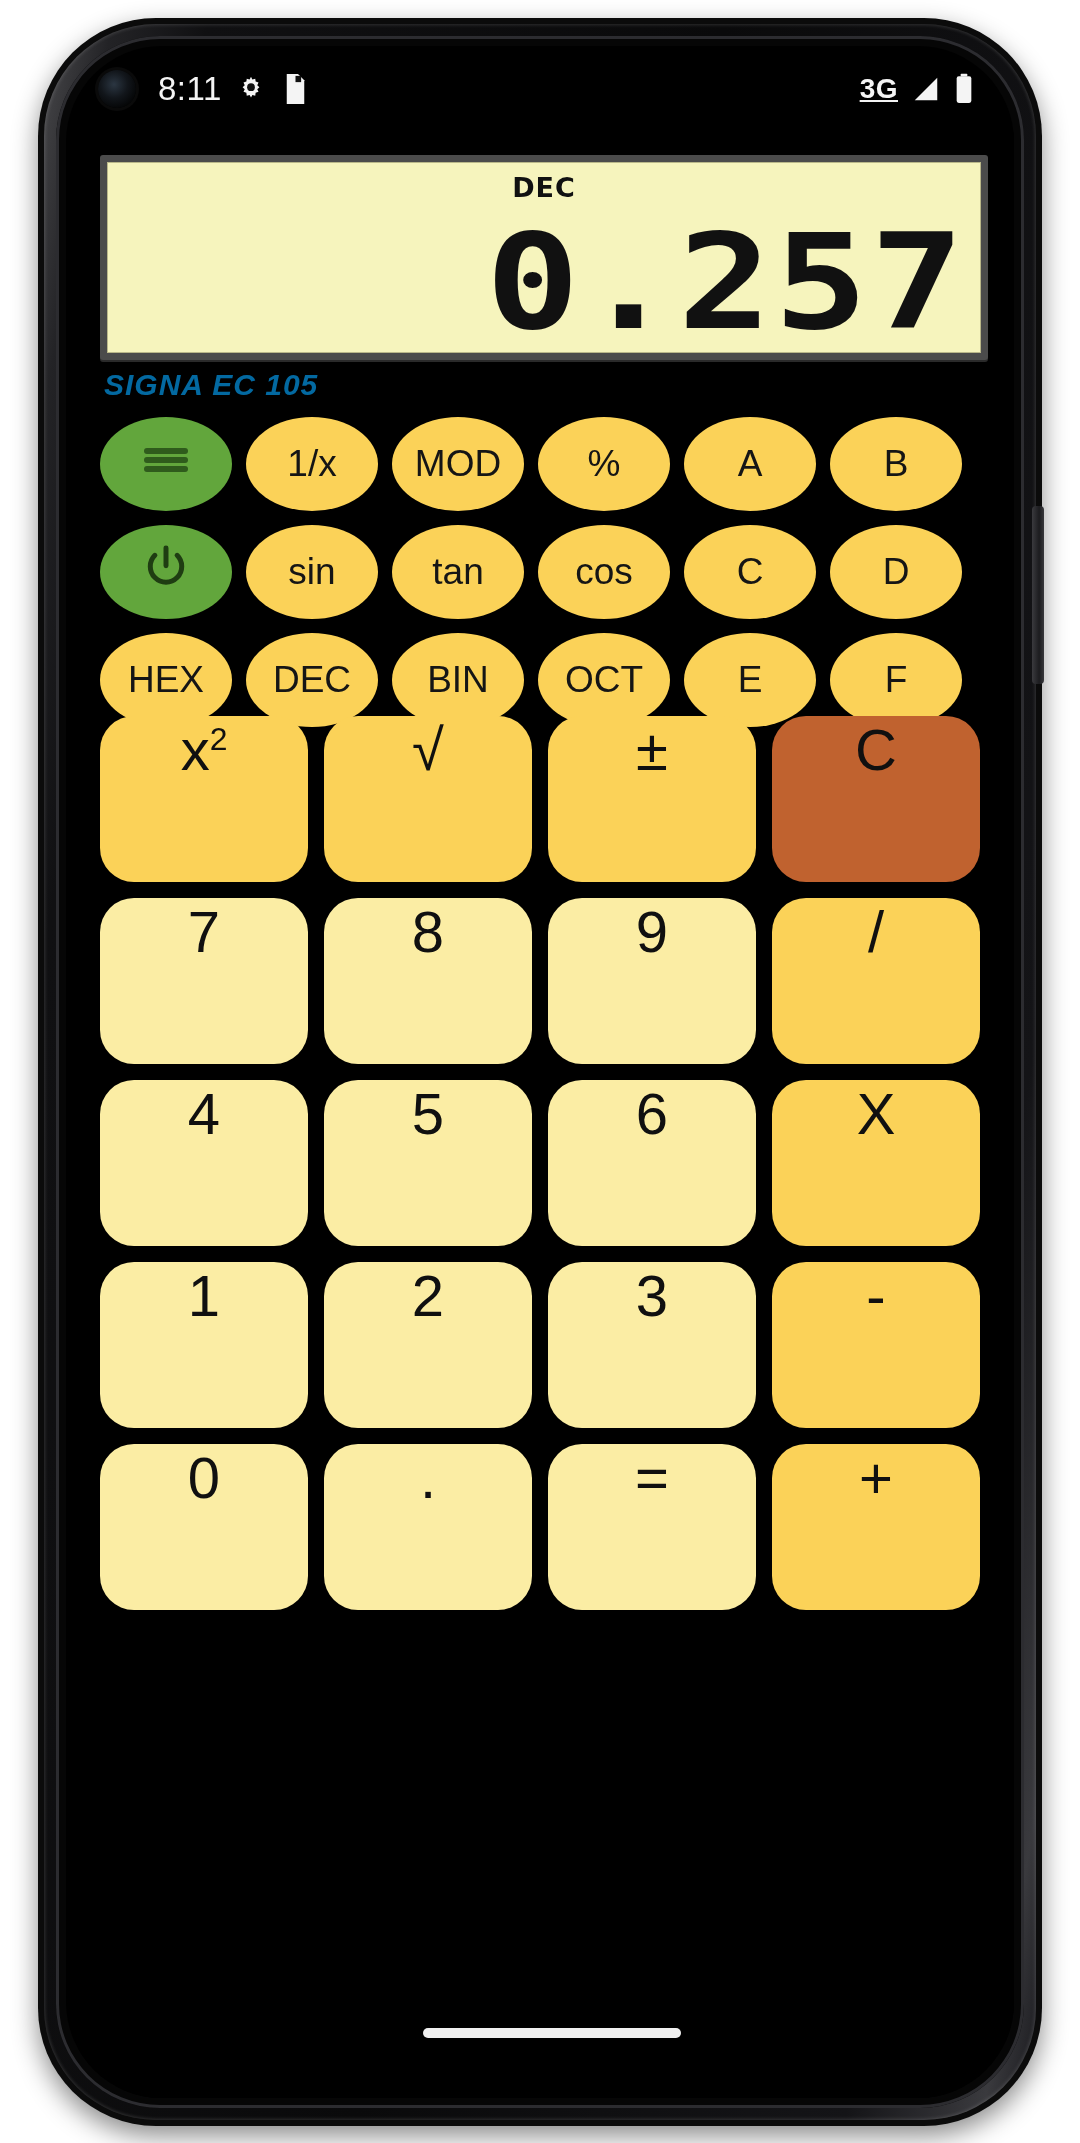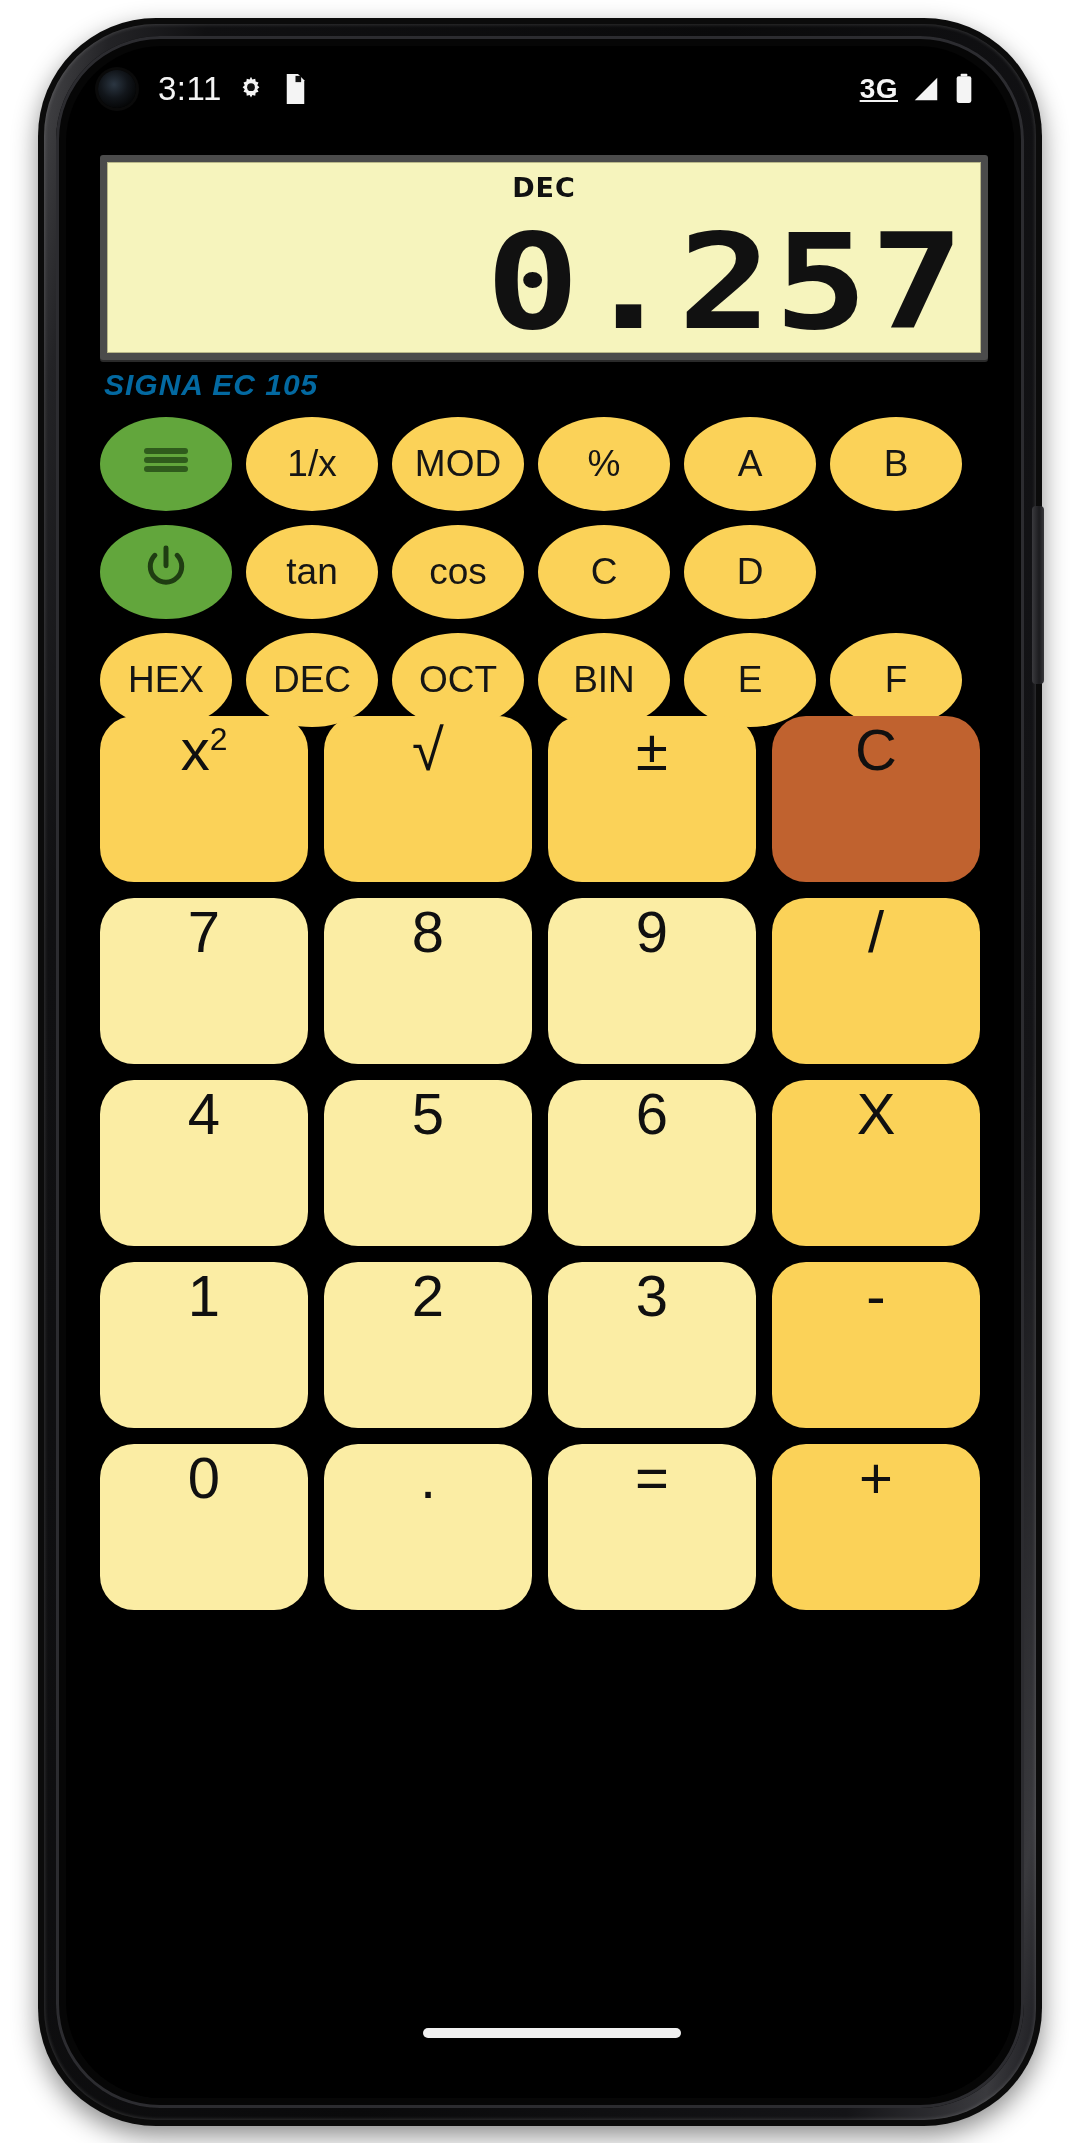--- a/index.html
+++ b/index.html
@@ -138,21 +138,21 @@
   <div id="phone-shadow"></div>
   <div id="phone-frame"></div>
   <div id="phone-inner-ring"></div>
   <div id="side-button"></div>
 
   <div id="screen">
 
     <div id="status-bar">
       <div id="status-left">
         <div id="camera-hole"></div>
-        <div id="status-time">3:11</div>
+        <div id="status-time">8:11</div>
         <span class="sicon">
           <svg width="30" height="30" viewBox="0 0 24 24" fill="#f4f4f4">
             <path d="M12 2.2l1.1 2.1 2.3-.6.3 2.35 2.3.75-1.0 2.1 1.7 1.6-1.7 1.6 1.0 2.1-2.3.75-.3 2.35-2.3-.6L12 18.8l-1.1-2.1-2.3.6-.3-2.35-2.3-.75 1.0-2.1L5.3 10.5l1.7-1.6-1.0-2.1 2.3-.75.3-2.35 2.3.6z"></path>
             <circle cx="12" cy="10.5" r="3.1" fill="#111"></circle>
           </svg>
         </span>
         <span class="sicon">
           <svg width="26" height="30" viewBox="0 0 20 24" fill="#f4f4f4">
             <path d="M4 0h9l5 5v19H4z" transform="translate(1,0)"></path>
             <rect x="12" y="1.5" width="4.5" height="5" fill="#111"></rect>
@@ -212,44 +212,47 @@
             </button>
           </div>
           <div class="orow">
             <button class="obtn green">
               <span><svg width="46" height="50" viewBox="0 0 24 26">
                   <path d="M12 2.6v9.2" stroke="#1f3d12" stroke-width="2.6" stroke-linecap="round" fill="none"></path>
                   <path d="M6.2 6.4a8.2 8.2 0 1 0 11.6 0" stroke="#1f3d12" stroke-width="2.6" stroke-linecap="round" fill="none"></path>
                 </svg></span>
             </button>
             <button class="obtn">
+              <span>sin</span>
+            </button>
+            <button class="obtn">
               <span>tan</span>
             </button>
             <button class="obtn">
               <span>cos</span>
             </button>
             <button class="obtn">
               <span>C</span>
             </button>
             <button class="obtn">
               <span>D</span>
             </button>
           </div>
           <div class="orow">
             <button class="obtn">
               <span>HEX</span>
             </button>
             <button class="obtn">
               <span>DEC</span>
             </button>
             <button class="obtn">
+              <span>BIN</span>
+            </button>
+            <button class="obtn">
               <span>OCT</span>
-            </button>
-            <button class="obtn">
-              <span>BIN</span>
             </button>
             <button class="obtn">
               <span>E</span>
             </button>
             <button class="obtn">
               <span>F</span>
             </button>
           </div>
         </div>
 

